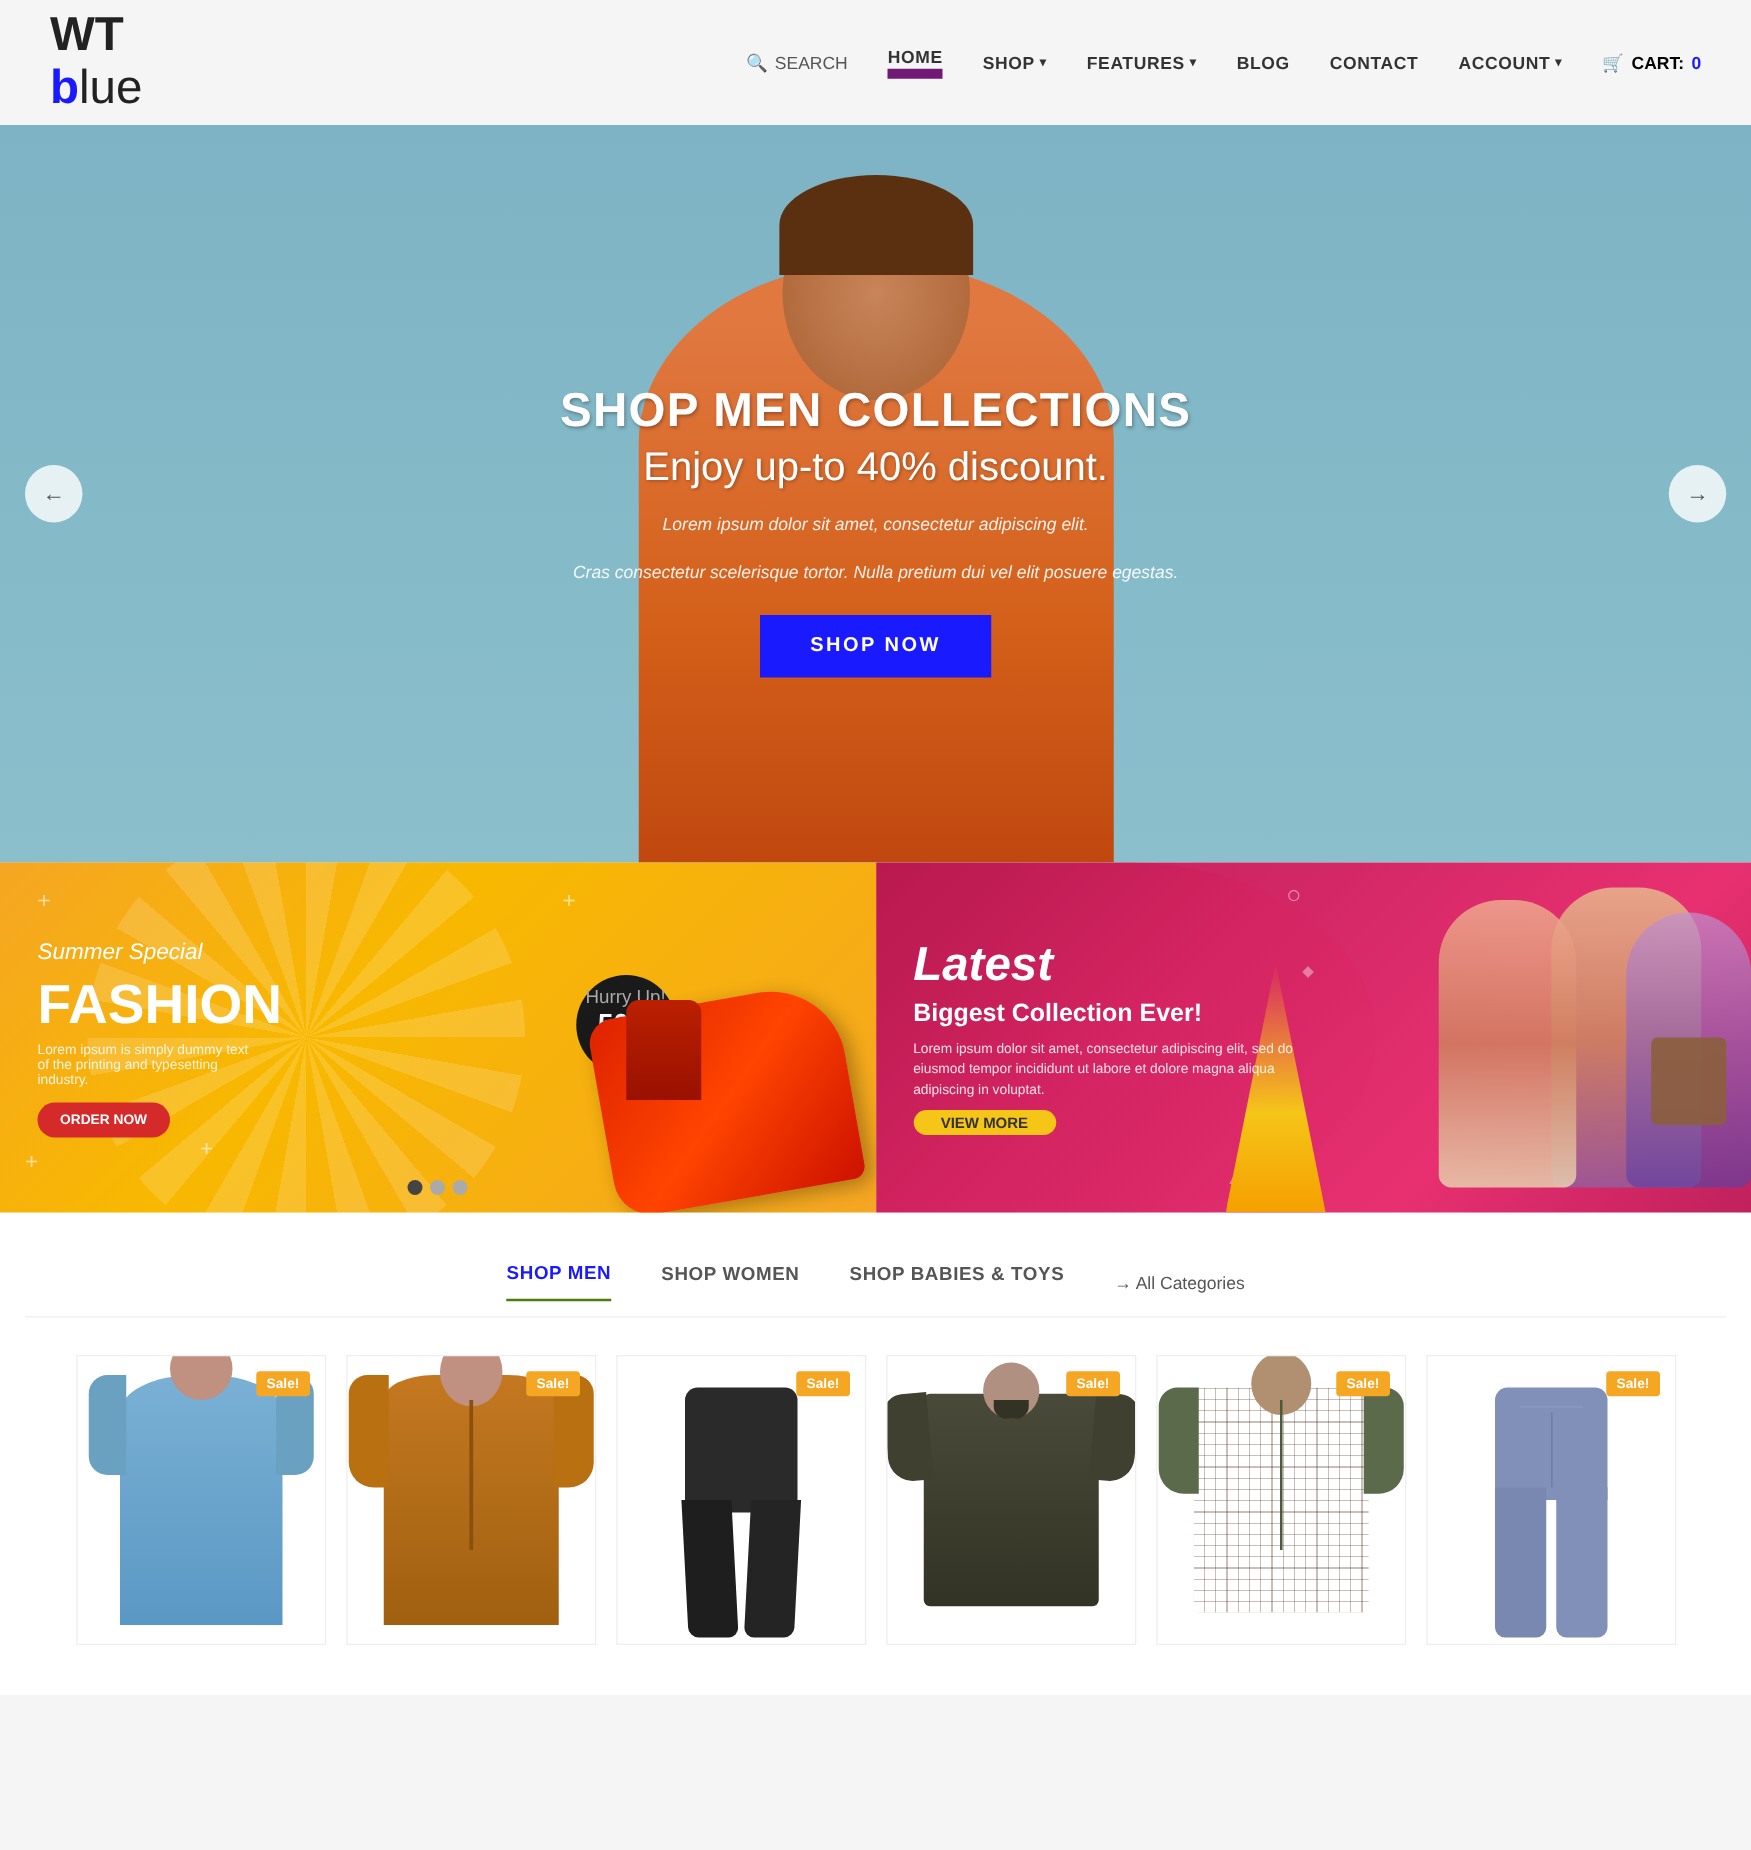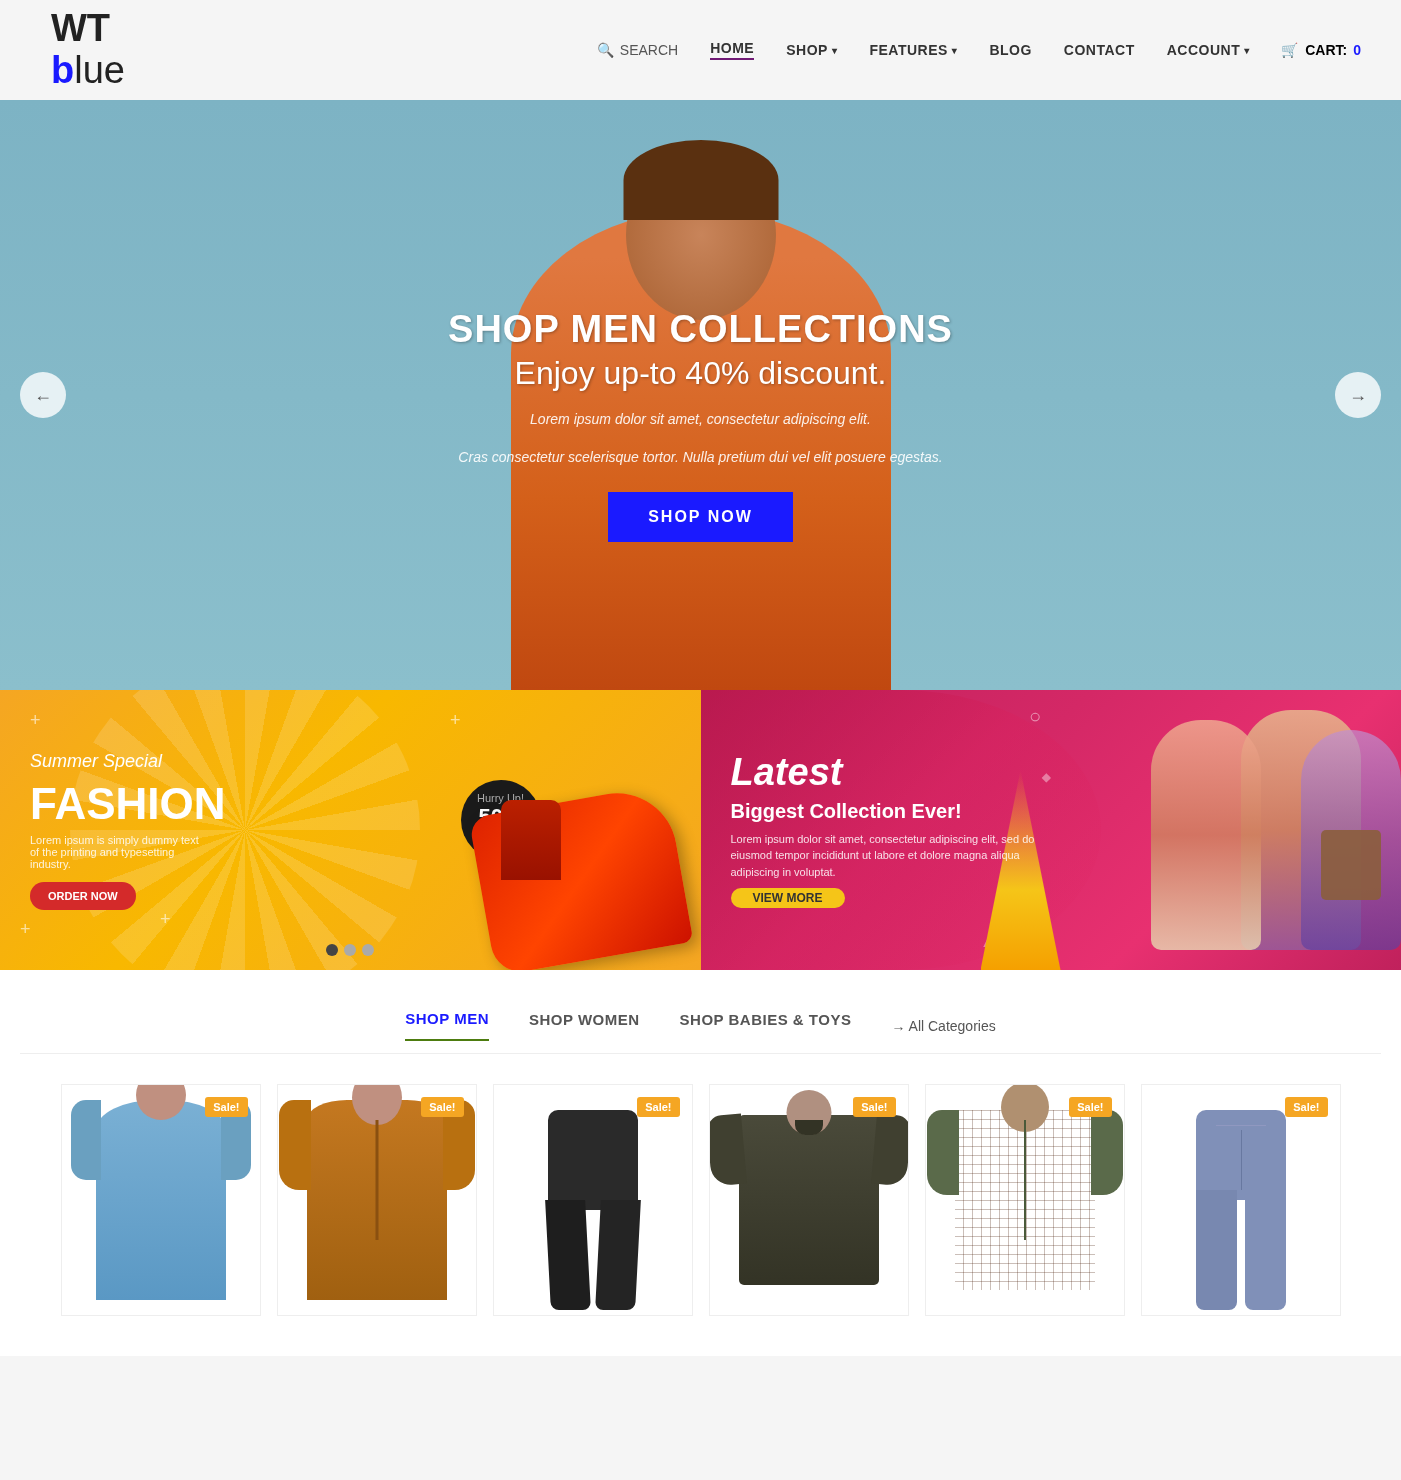--- a/index.html
+++ b/index.html
@@ -6,21 +6,20 @@
     body { font-family: Arial, sans-serif; background: #f5f5f5; width: 1401px; }
 
     
     .header {
       background: #f5f5f5;
       display: flex;
       align-items: center;
       justify-content: space-between;
       padding: 4px 40px;
       height: 100px;
-      margin-left: 11px;
     }
     .logo {
       font-size: 38px;
       font-weight: bold;
       line-height: 1.1;
     }
     .logo-wt { color: #222; }
     .logo-b { color: #1a1aff; }
     .logo-lue { color: #222; font-weight: normal; }
     .nav {
@@ -34,21 +33,21 @@
       color: #333;
       text-transform: uppercase;
       cursor: pointer;
       letter-spacing: 0.5px;
       display: flex;
       align-items: center;
       gap: 4px;
     }
     .nav-item.active {
       color: #333;
-      border-bottom: 2px solid #701a75;
+      border-bottom: 8px solid #701a75;
       padding-bottom: 2px;
     }
     .nav-item .chevron {
       font-size: 10px;
     }
     .nav-search {
       display: flex;
       align-items: center;
       gap: 5px;
       color: #555;
@@ -435,21 +434,21 @@
     <div class="promo-banner-content" style="z-index:2;">
       <div class="promo-text-area">
         <div class="promo-summer" style="font-style:italic;font-size:18px;color:white;">Summer Special</div>
         <div class="promo-fashion-title">FASHION</div>
         <div class="promo-desc-small">Lorem ipsum is simply dummy text of the printing and typesetting industry.</div>
         <button class="promo-order-btn">ORDER NOW</button>
       </div>
     </div>
 
     <div class="promo-sale-badge">
-      <div style="font-size:11px;color:#aaa;">Hurry Up!</div>
+      <div style="font-size:15px;color:#aaa;">Hurry Up!</div>
       <div class="promo-sale-pct">50%</div>
       <div style="font-size:9px;color:white;">Off</div>
       <div style="font-size:8px;color:#aaa;">For All Men</div>
     </div>
 
     <div style="position:absolute;right:20px;bottom:10px;width:220px;height:180px;z-index:1;">
       <div style="width:200px;height:160px;background:linear-gradient(135deg,#dd2200,#ff4400,#cc1100);border-radius:20px 60px 10px 30px;transform:rotate(-10deg);position:absolute;bottom:0;right:0;box-shadow:5px 5px 15px rgba(0,0,0,0.3);"></div>
       <div style="width:60px;height:80px;background:linear-gradient(180deg,#bb2000,#991100);border-radius:10px 10px 0 0;position:absolute;bottom:80px;left:40px;"></div>
     </div>
 

